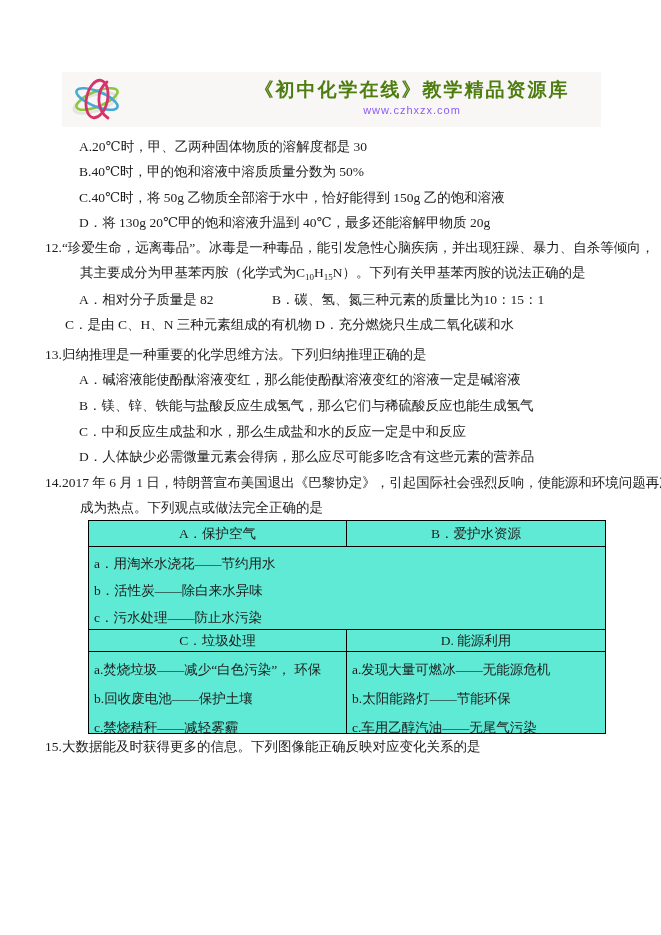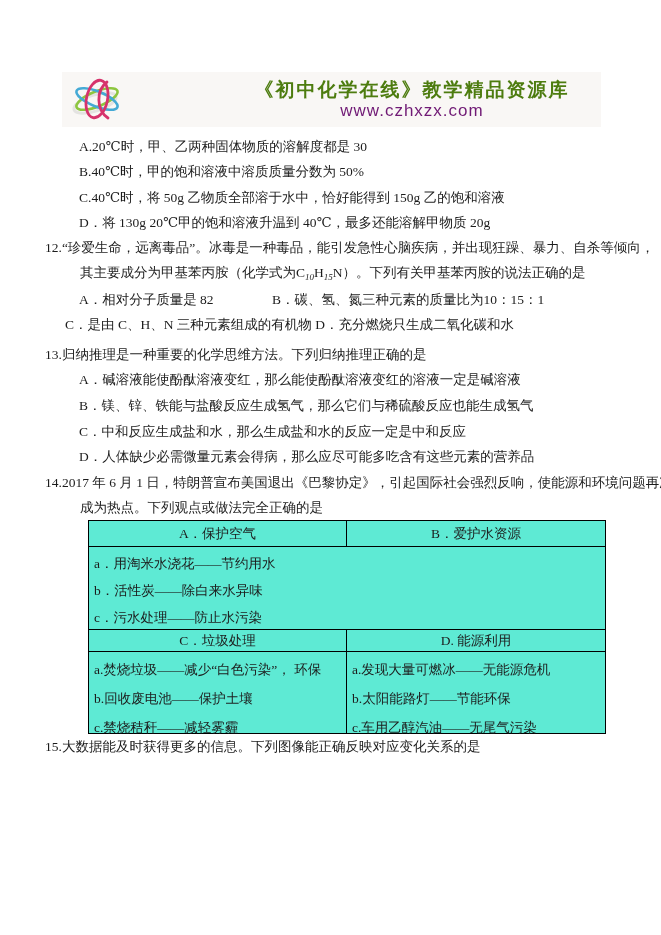--- a/index.html
+++ b/index.html
@@ -11,26 +11,26 @@
   .page{position:absolute;left:0;top:0;width:661px;height:935px;background:#ffffff;overflow:hidden;}
 
   
   .banner{position:absolute;left:62px;top:72px;width:539px;height:55px;background:#f9f7f5;}
   .banner .logo{position:absolute;left:4px;top:4px;width:62px;height:47px;}
   .banner .titlebox{position:absolute;left:120px;top:6px;width:460px;text-align:center;}
   .banner .site-title{
     font-size:19px;font-weight:bold;color:#4d7c0f;letter-spacing:2px;line-height:24px;
     font-family:"Liberation Serif","DejaVu Serif",serif;
   }
-  .banner .site-url{font-size:17px;color:#701a75;line-height:17px;letter-spacing:1px;
+  .banner .site-url{font-size:11px;color:#8b5cf6;line-height:17px;letter-spacing:1px;
     font-family:"Liberation Sans","DejaVu Sans",sans-serif;}
 
   
   .tl{position:absolute;height:17px;font-size:13.5px;line-height:17px;white-space:nowrap;color:#1c1c1c;}
-  sub.sc,.subsc{font-size:9px;vertical-align:-3px;line-height:0;font-style:italic;}
+  sub.sc,.subsc{font-size:9px;vertical-align:-3px;line-height:0;}
 
   
   .extable{
     position:absolute;left:88px;top:520px;width:518px;
     border:1px solid #000;box-sizing:border-box;background:#5eead4;
   }
   .trow{display:flex;box-sizing:border-box;}
   .trow + .trow{border-top:1px solid #000;}
   .tcell{box-sizing:border-box;flex:0 0 257px;width:257px;}
   .tcell + .tcell{flex:1 1 auto;border-left:1px solid #000;width:auto;}

